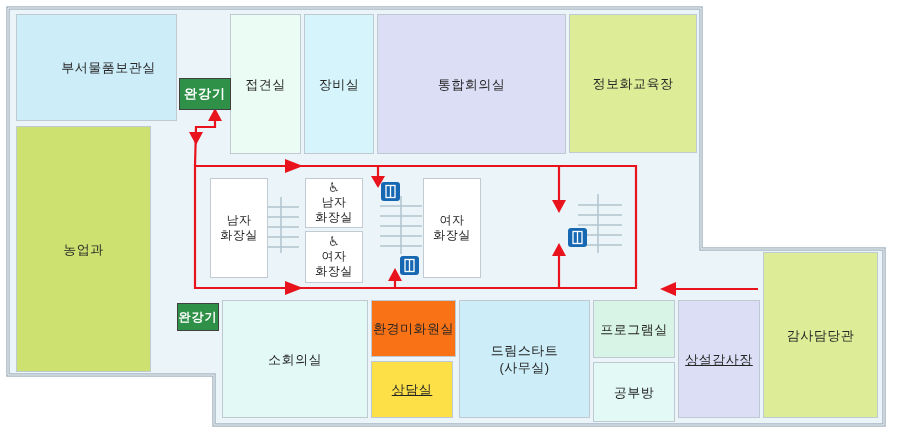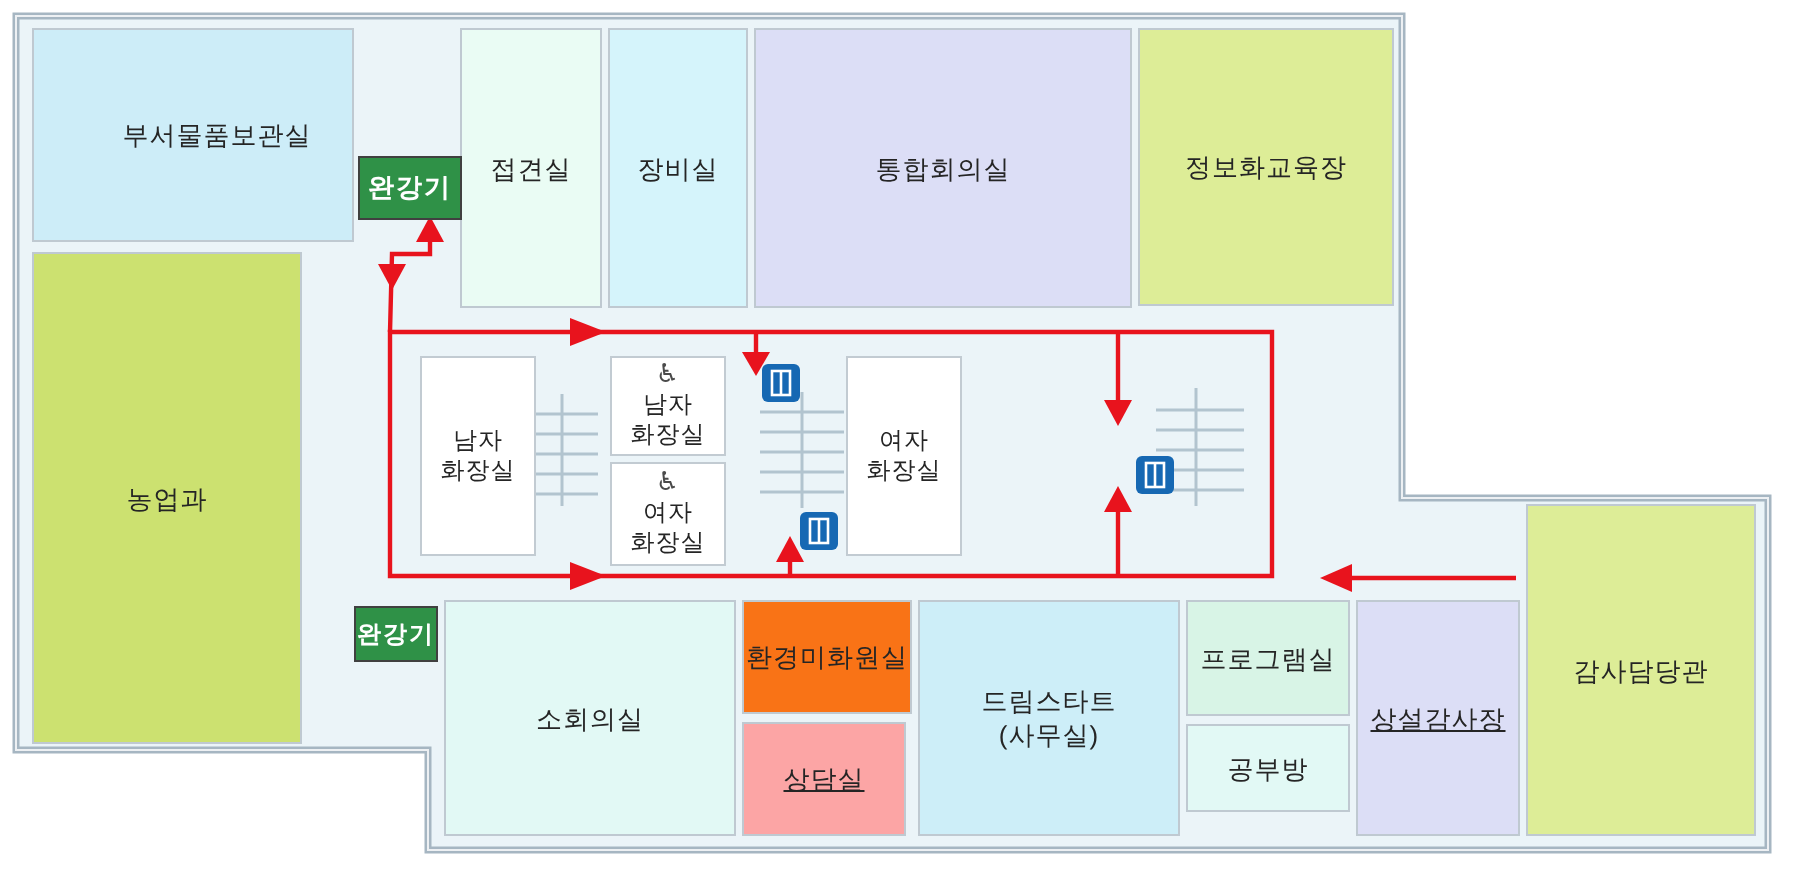--- a/index.html
+++ b/index.html
@@ -122,31 +122,31 @@
     <span class="lbl">여자
 화장실</span>
   </div>
 
   <div class="room" style="left:222px;top:300px;width:146px;height:118px;background:#e2f9f5;">
     <span class="lbl">소회의실</span>
   </div>
   <div class="room" style="left:371px;top:300px;width:85px;height:57px;background:#f97316;font-family:Liberation Serif, serif;">
     <span class="lbl">환경미화원실</span>
   </div>
-  <div class="room" style="left:371px;top:361px;width:82px;height:57px;background:#fca5a5;text-decoration:underline;">
+  <div class="room" style="left:371px;top:361px;width:82px;height:57px;background:#fde047;text-decoration:underline;">
     <span class="lbl">상담실</span>
   </div>
   <div class="room" style="left:459px;top:300px;width:131px;height:118px;background:#cdeef8;">
     <span class="lbl">드림스타트
 (사무실)</span>
   </div>
   <div class="room" style="left:593px;top:300px;width:82px;height:58px;background:#d8f4e6;">
     <span class="lbl">프로그램실</span>
   </div>
-  <div class="room" style="left:593px;top:362px;width:82px;height:44px;background:#e2f9f5;">
+  <div class="room" style="left:593px;top:362px;width:82px;height:60px;background:#e2f9f5;">
     <span class="lbl">공부방</span>
   </div>
   <div class="room" style="left:678px;top:300px;width:82px;height:118px;background:#dcdef6;text-decoration:underline;">
     <span class="lbl">상설감사장</span>
   </div>
   <div class="room" style="left:763px;top:252px;width:115px;height:166px;background:#dded97;">
     <span class="lbl">감사담당관</span>
   </div>
 
   <div class="badge" style="left:179px;top:78px;width:52px;height:32px;">

